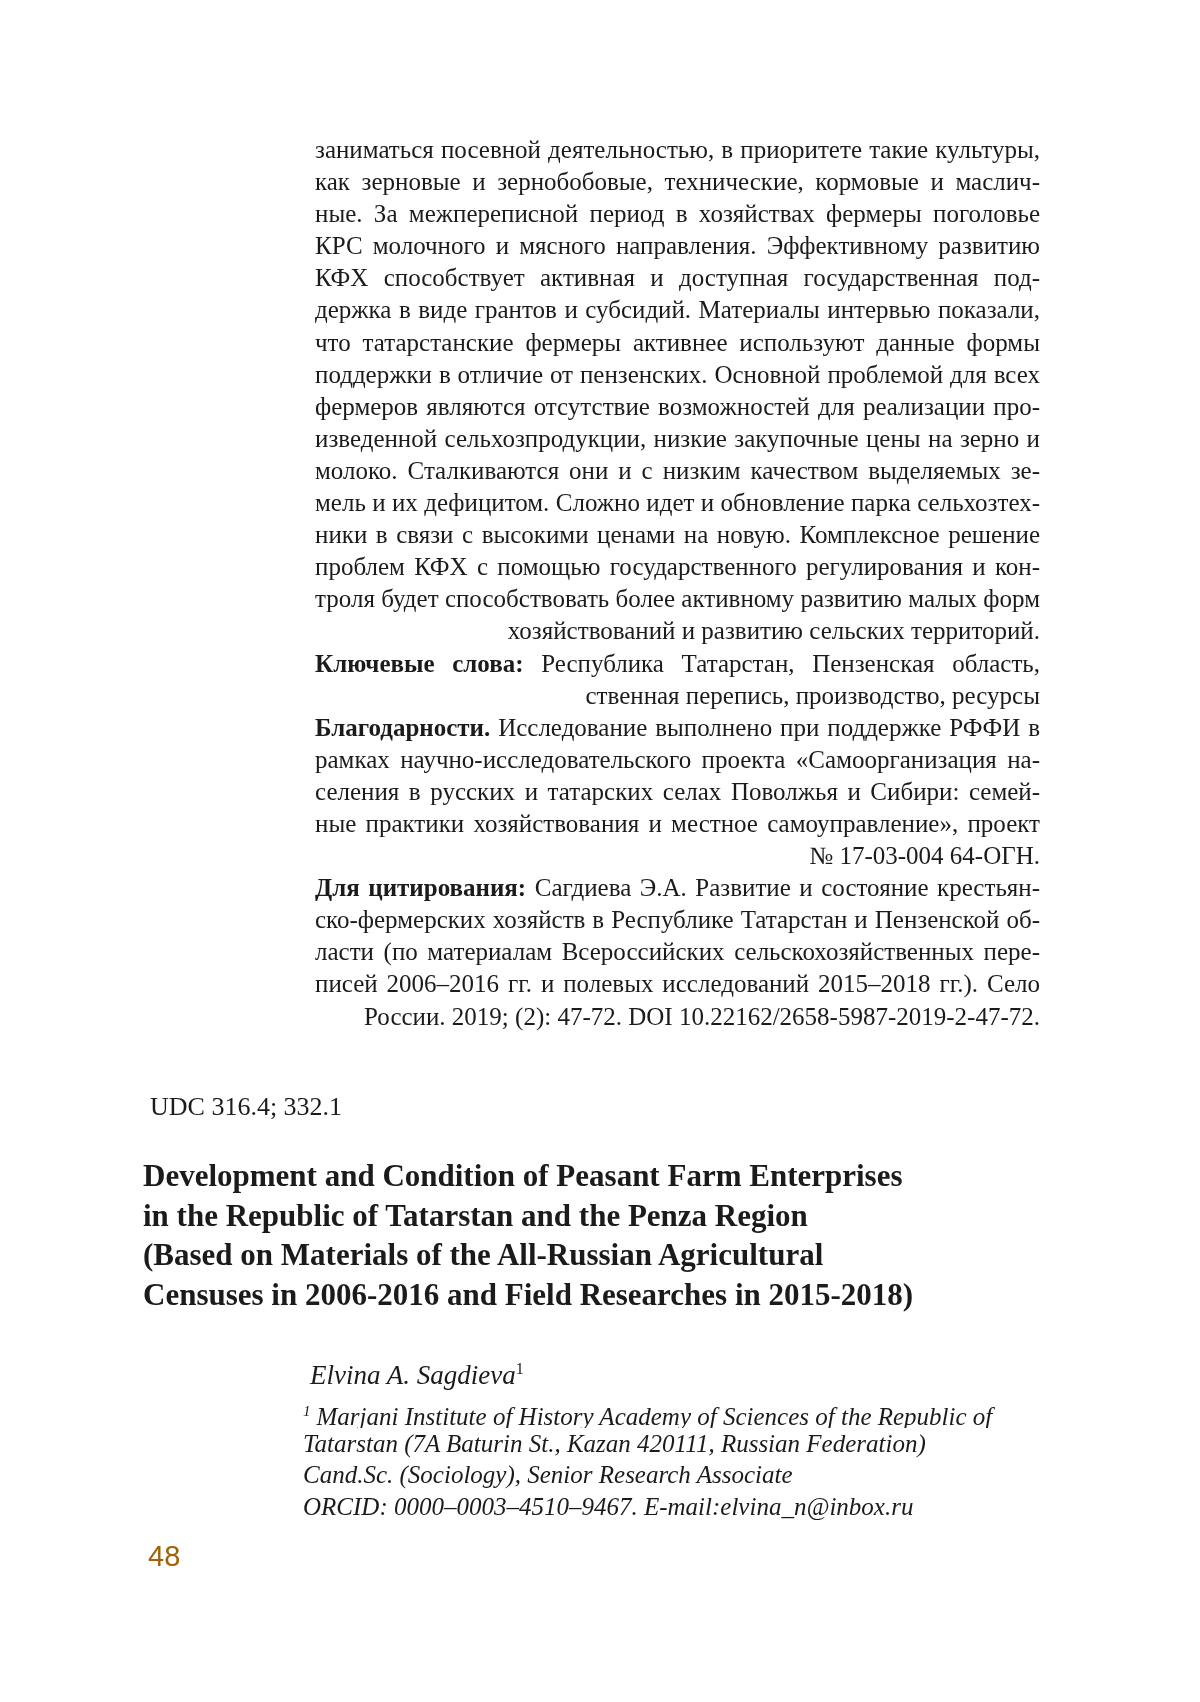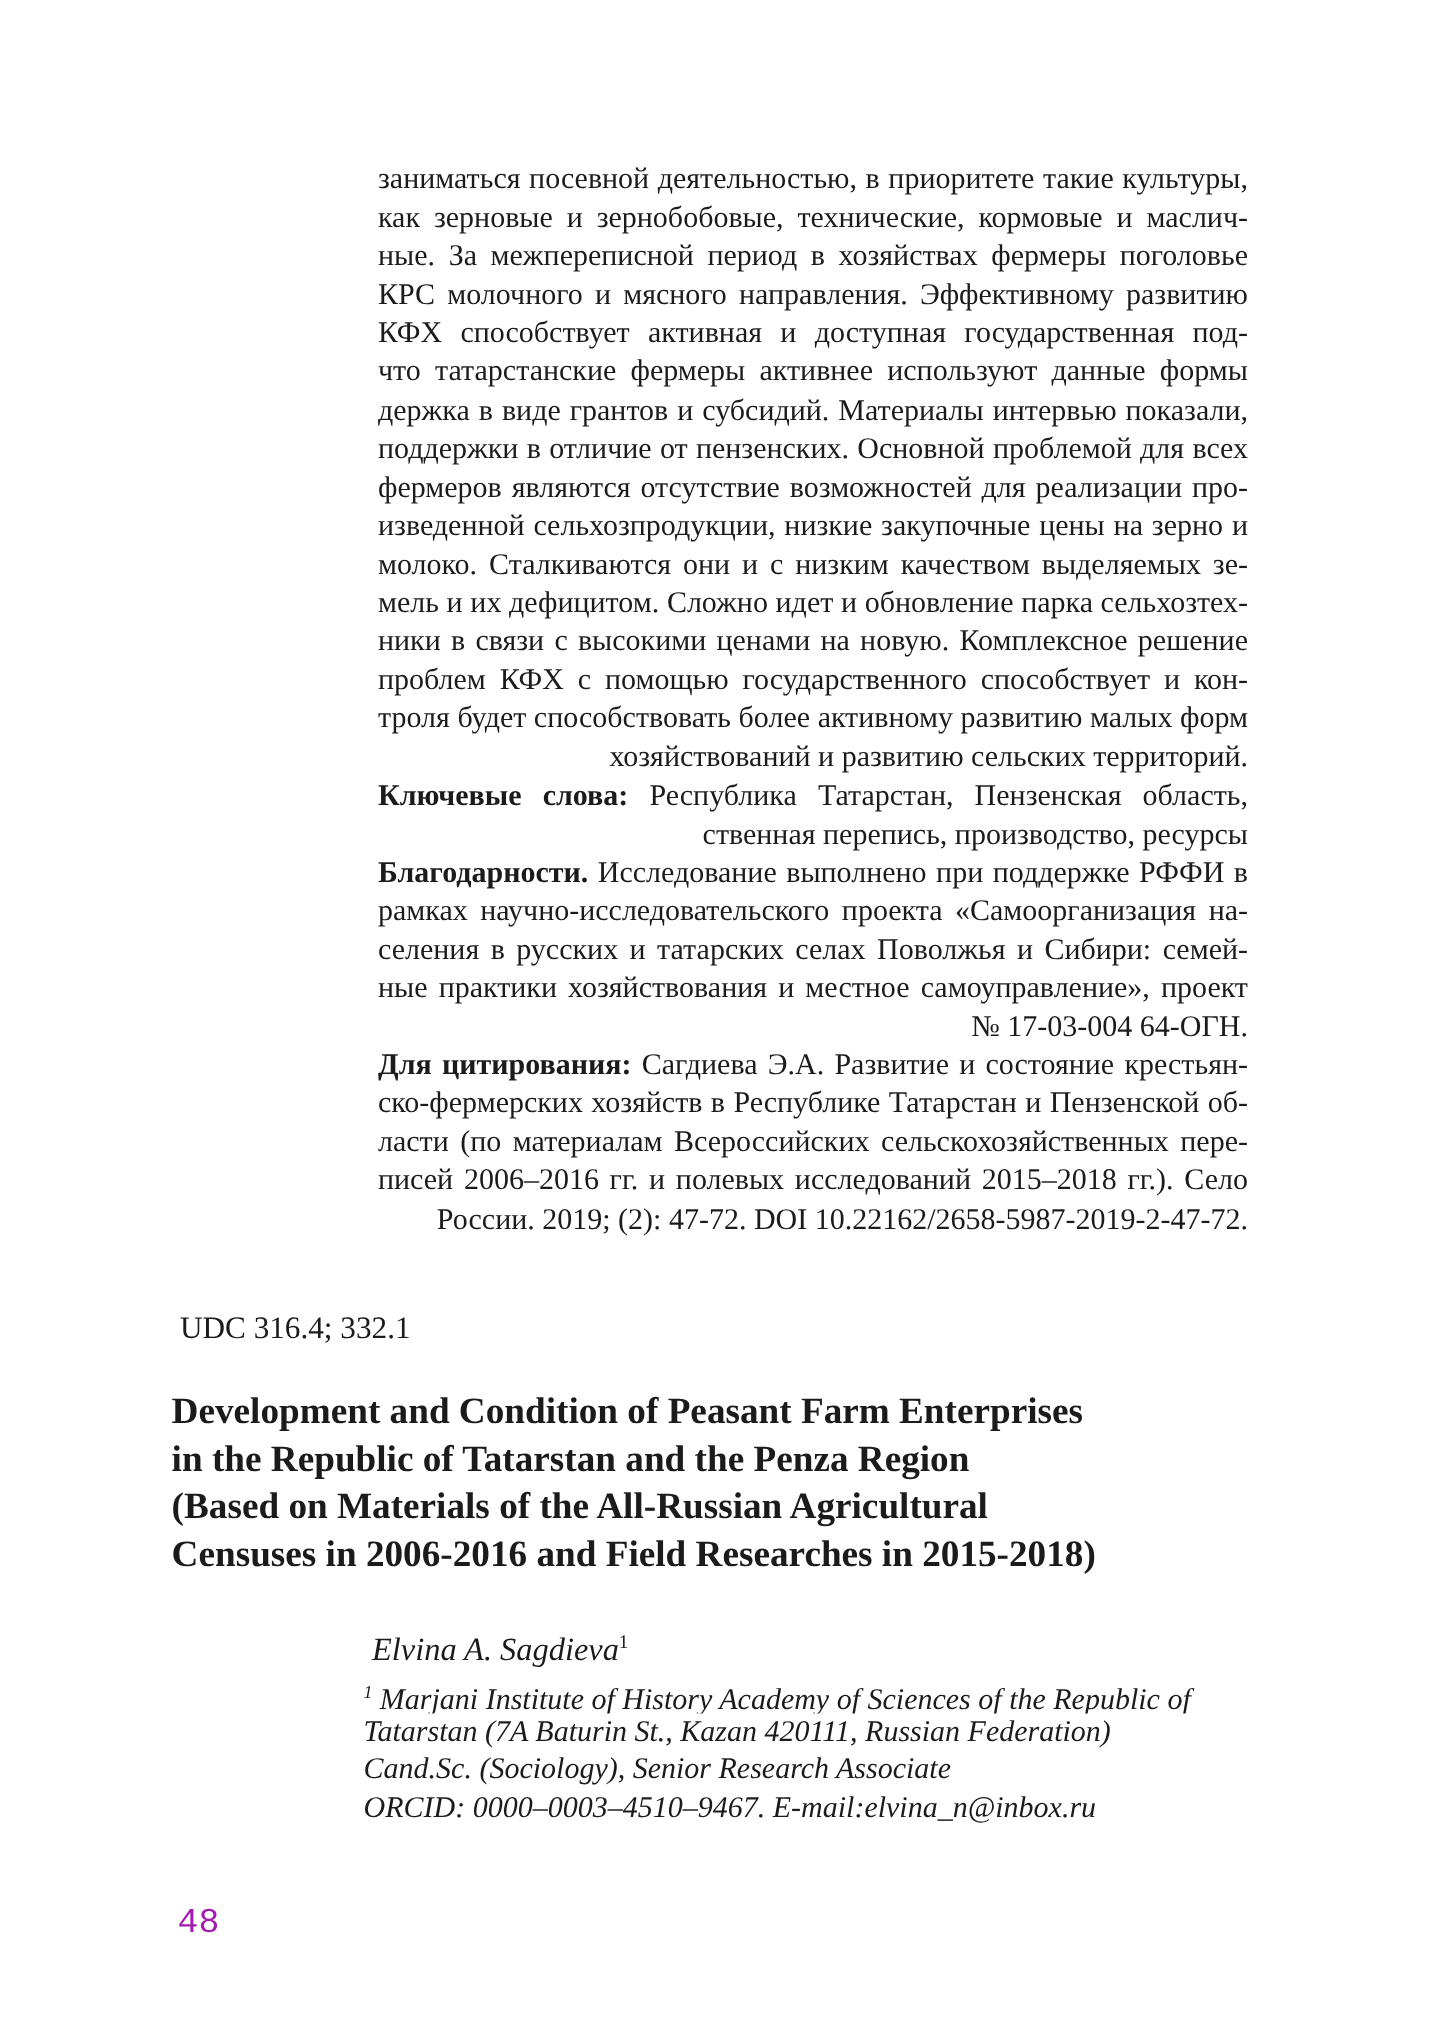--- a/index.html
+++ b/index.html
@@ -93,45 +93,44 @@
   .footnote sup {
     font-size: 15px;
     margin-right: 6px;
   }
   
   .pagenum {
     position: absolute;
     left: 148px;
     top: 1540px;
     font-size: 29px;
-    font-family: Liberation Mono, monospace;
-    color: #a21caf;
-    margin-top: 46px;
+    font-family: Liberation Sans, sans-serif;
+    color: #a16207;
   }
 </style>
 </head>
 <body>
 
 <div class="page">
 
   <div class="abstract" id="abstract-lines">
       <div class="line jst">заниматься посевной деятельностью, в приоритете такие культуры,</div>
       <div class="line jst">как зерновые и зернобобовые, технические, кормовые и маслич-</div>
       <div class="line jst">ные. За межпереписной период в хозяйствах фермеры поголовье</div>
       <div class="line jst">КРС молочного и мясного направления. Эффективному развитию</div>
       <div class="line jst">КФХ способствует активная и доступная государственная под-</div>
+      <div class="line jst">держка в виде грантов и субсидий. Материалы интервью показали,</div>
       <div class="line jst">что татарстанские фермеры активнее используют данные формы</div>
-      <div class="line jst">держка в виде грантов и субсидий. Материалы интервью показали,</div>
       <div class="line jst">поддержки в отличие от пензенских. Основной проблемой для всех</div>
       <div class="line jst">фермеров являются отсутствие возможностей для реализации про-</div>
       <div class="line jst">изведенной сельхозпродукции, низкие закупочные цены на зерно и</div>
       <div class="line jst">молоко. Сталкиваются они и с низким качеством выделяемых зе-</div>
       <div class="line jst">мель и их дефицитом. Сложно идет и обновление парка сельхозтех-</div>
       <div class="line jst">ники в связи с высокими ценами на новую. Комплексное решение</div>
-      <div class="line jst">проблем КФХ с помощью государственного способствует и кон-</div>
+      <div class="line jst">проблем КФХ с помощью государственного регулирования и кон-</div>
       <div class="line jst">троля будет способствовать более активному развитию малых форм</div>
       <div class="line">хозяйствований и развитию сельских территорий.</div>
       <div class="line jst"><b>Ключевые слова:</b> Республика Татарстан, Пензенская область,</div>
       <div class="line">ственная перепись, производство, ресурсы</div>
       <div class="line jst"><b>Благодарности.</b> Исследование выполнено при поддержке РФФИ в</div>
       <div class="line jst">рамках научно-исследовательского проекта «Самоорганизация на-</div>
       <div class="line jst">селения в русских и татарских селах Поволжья и Сибири: семей-</div>
       <div class="line jst">ные практики хозяйствования и местное самоуправление», проект</div>
       <div class="line">№ 17-03-004 64-ОГН.</div>
       <div class="line jst"><b>Для цитирования:</b> Сагдиева Э.А. Развитие и состояние крестьян-</div>

